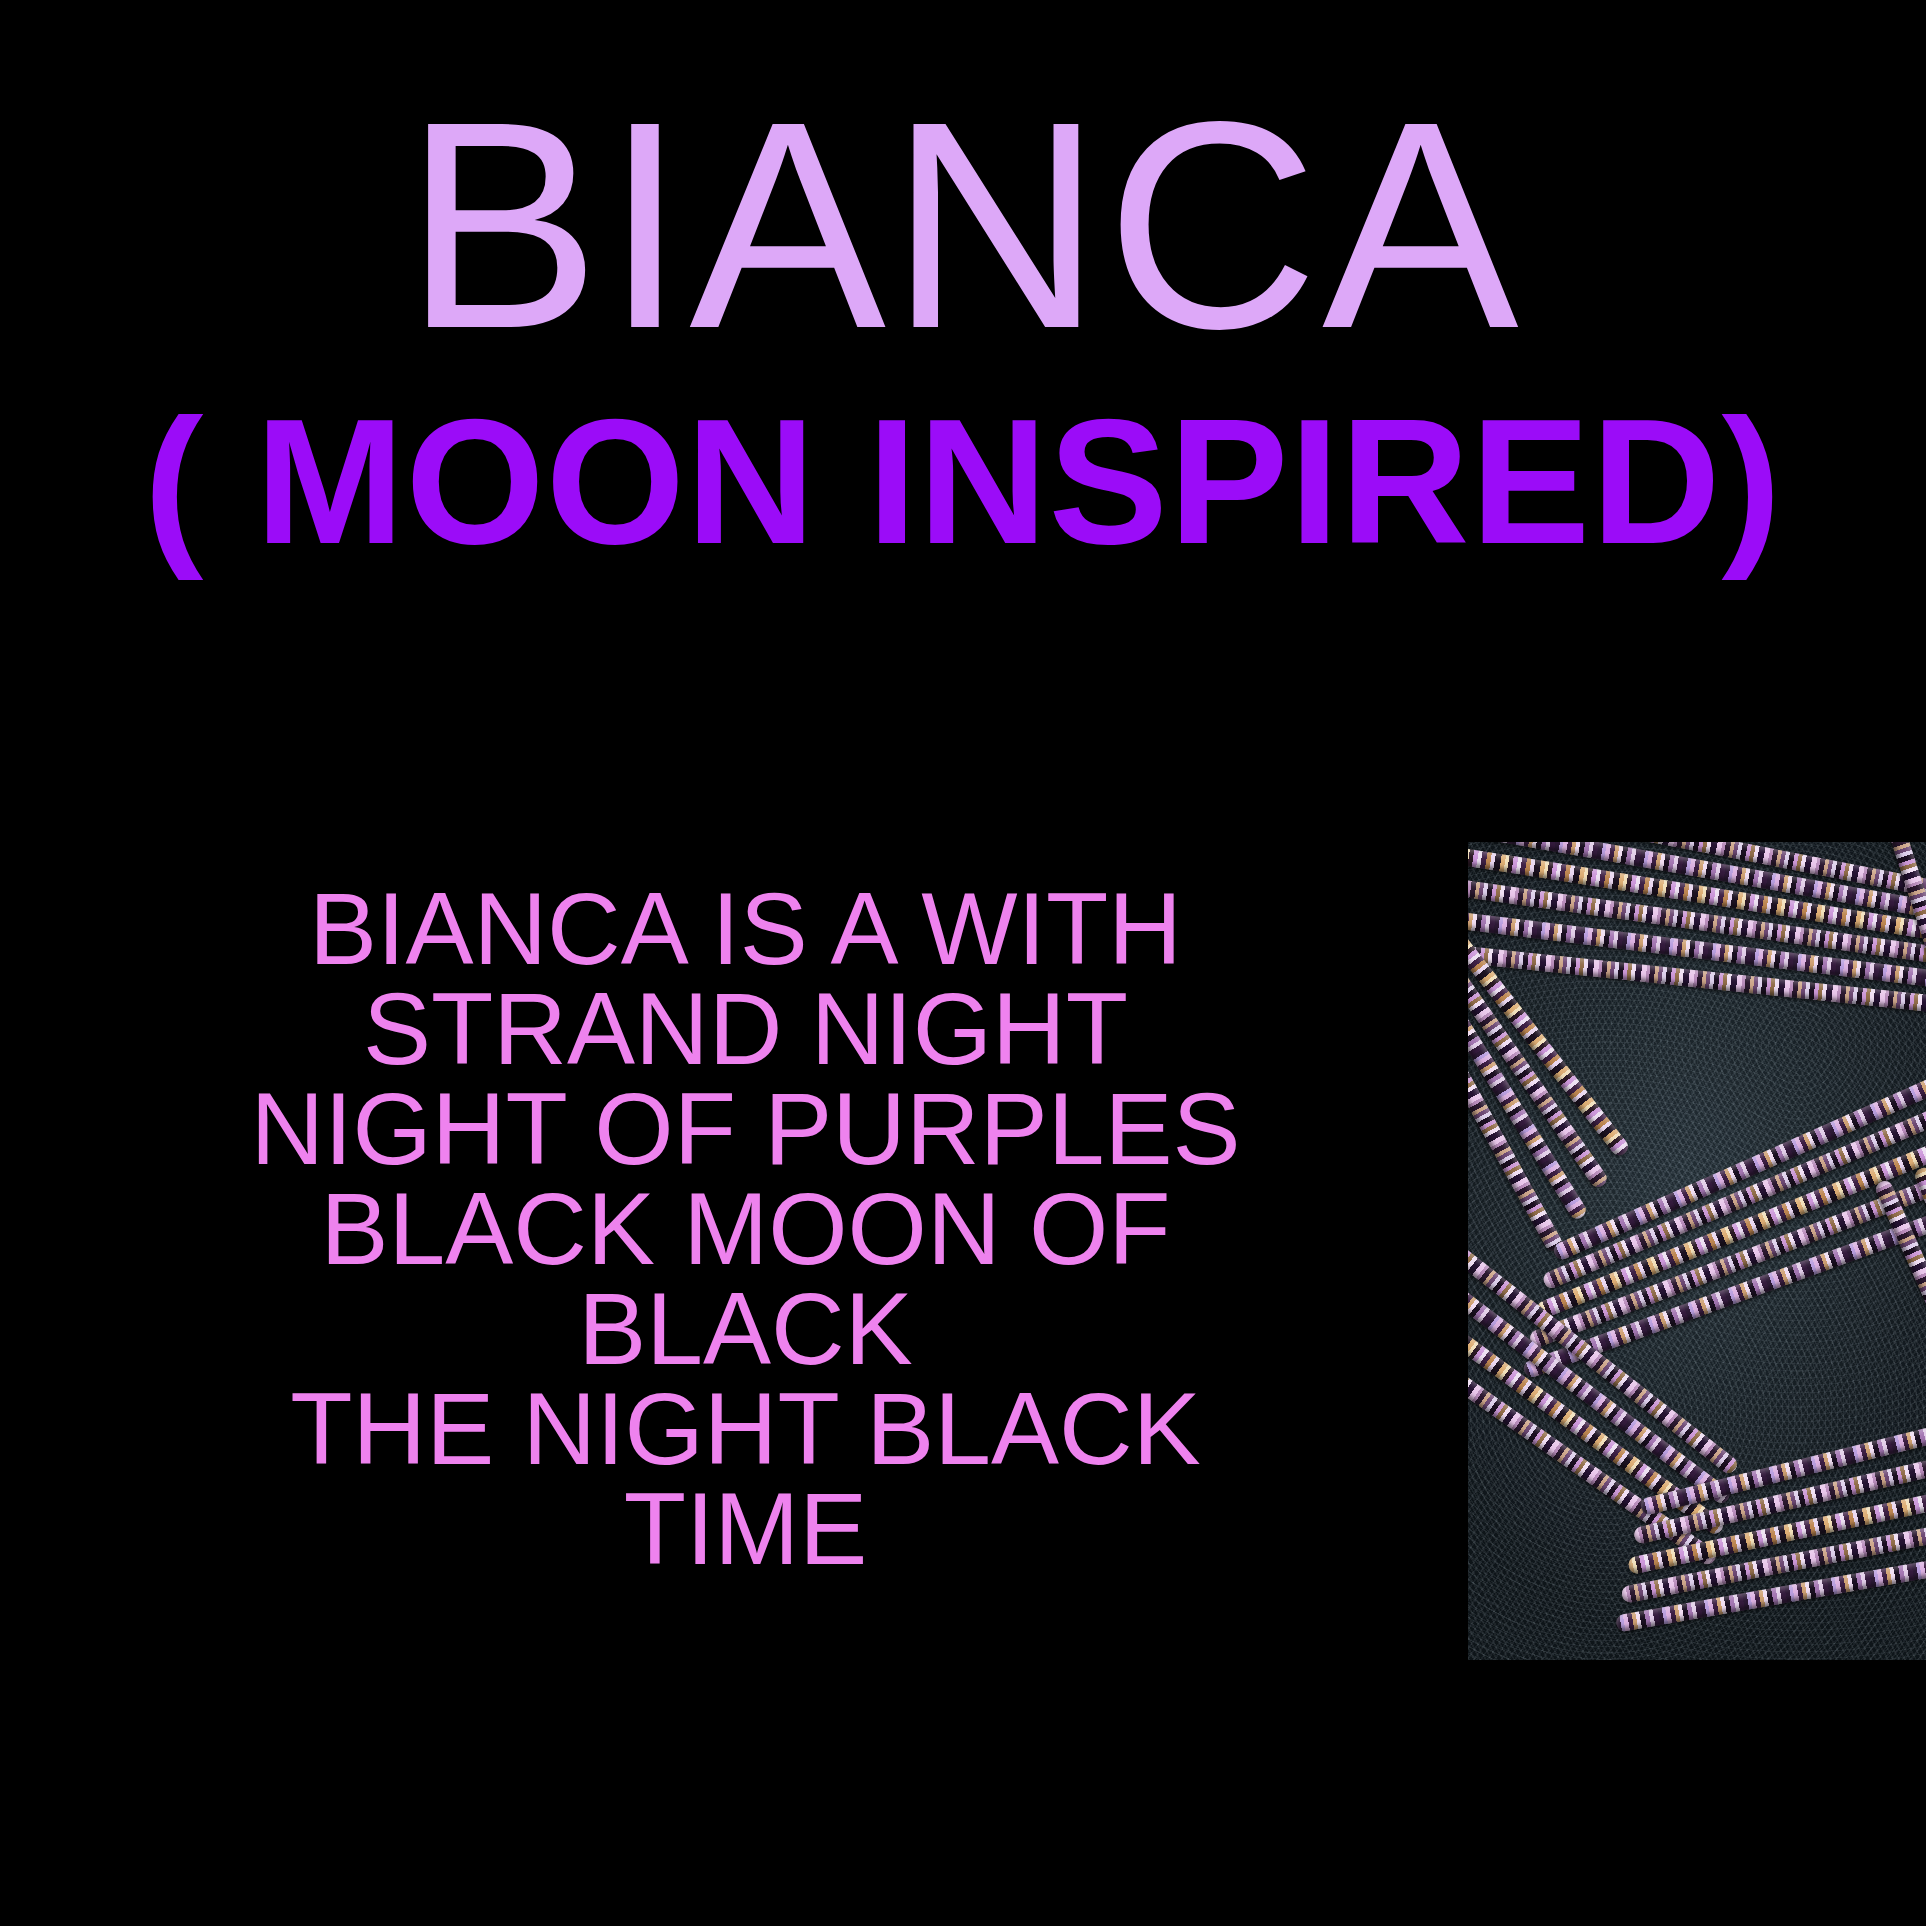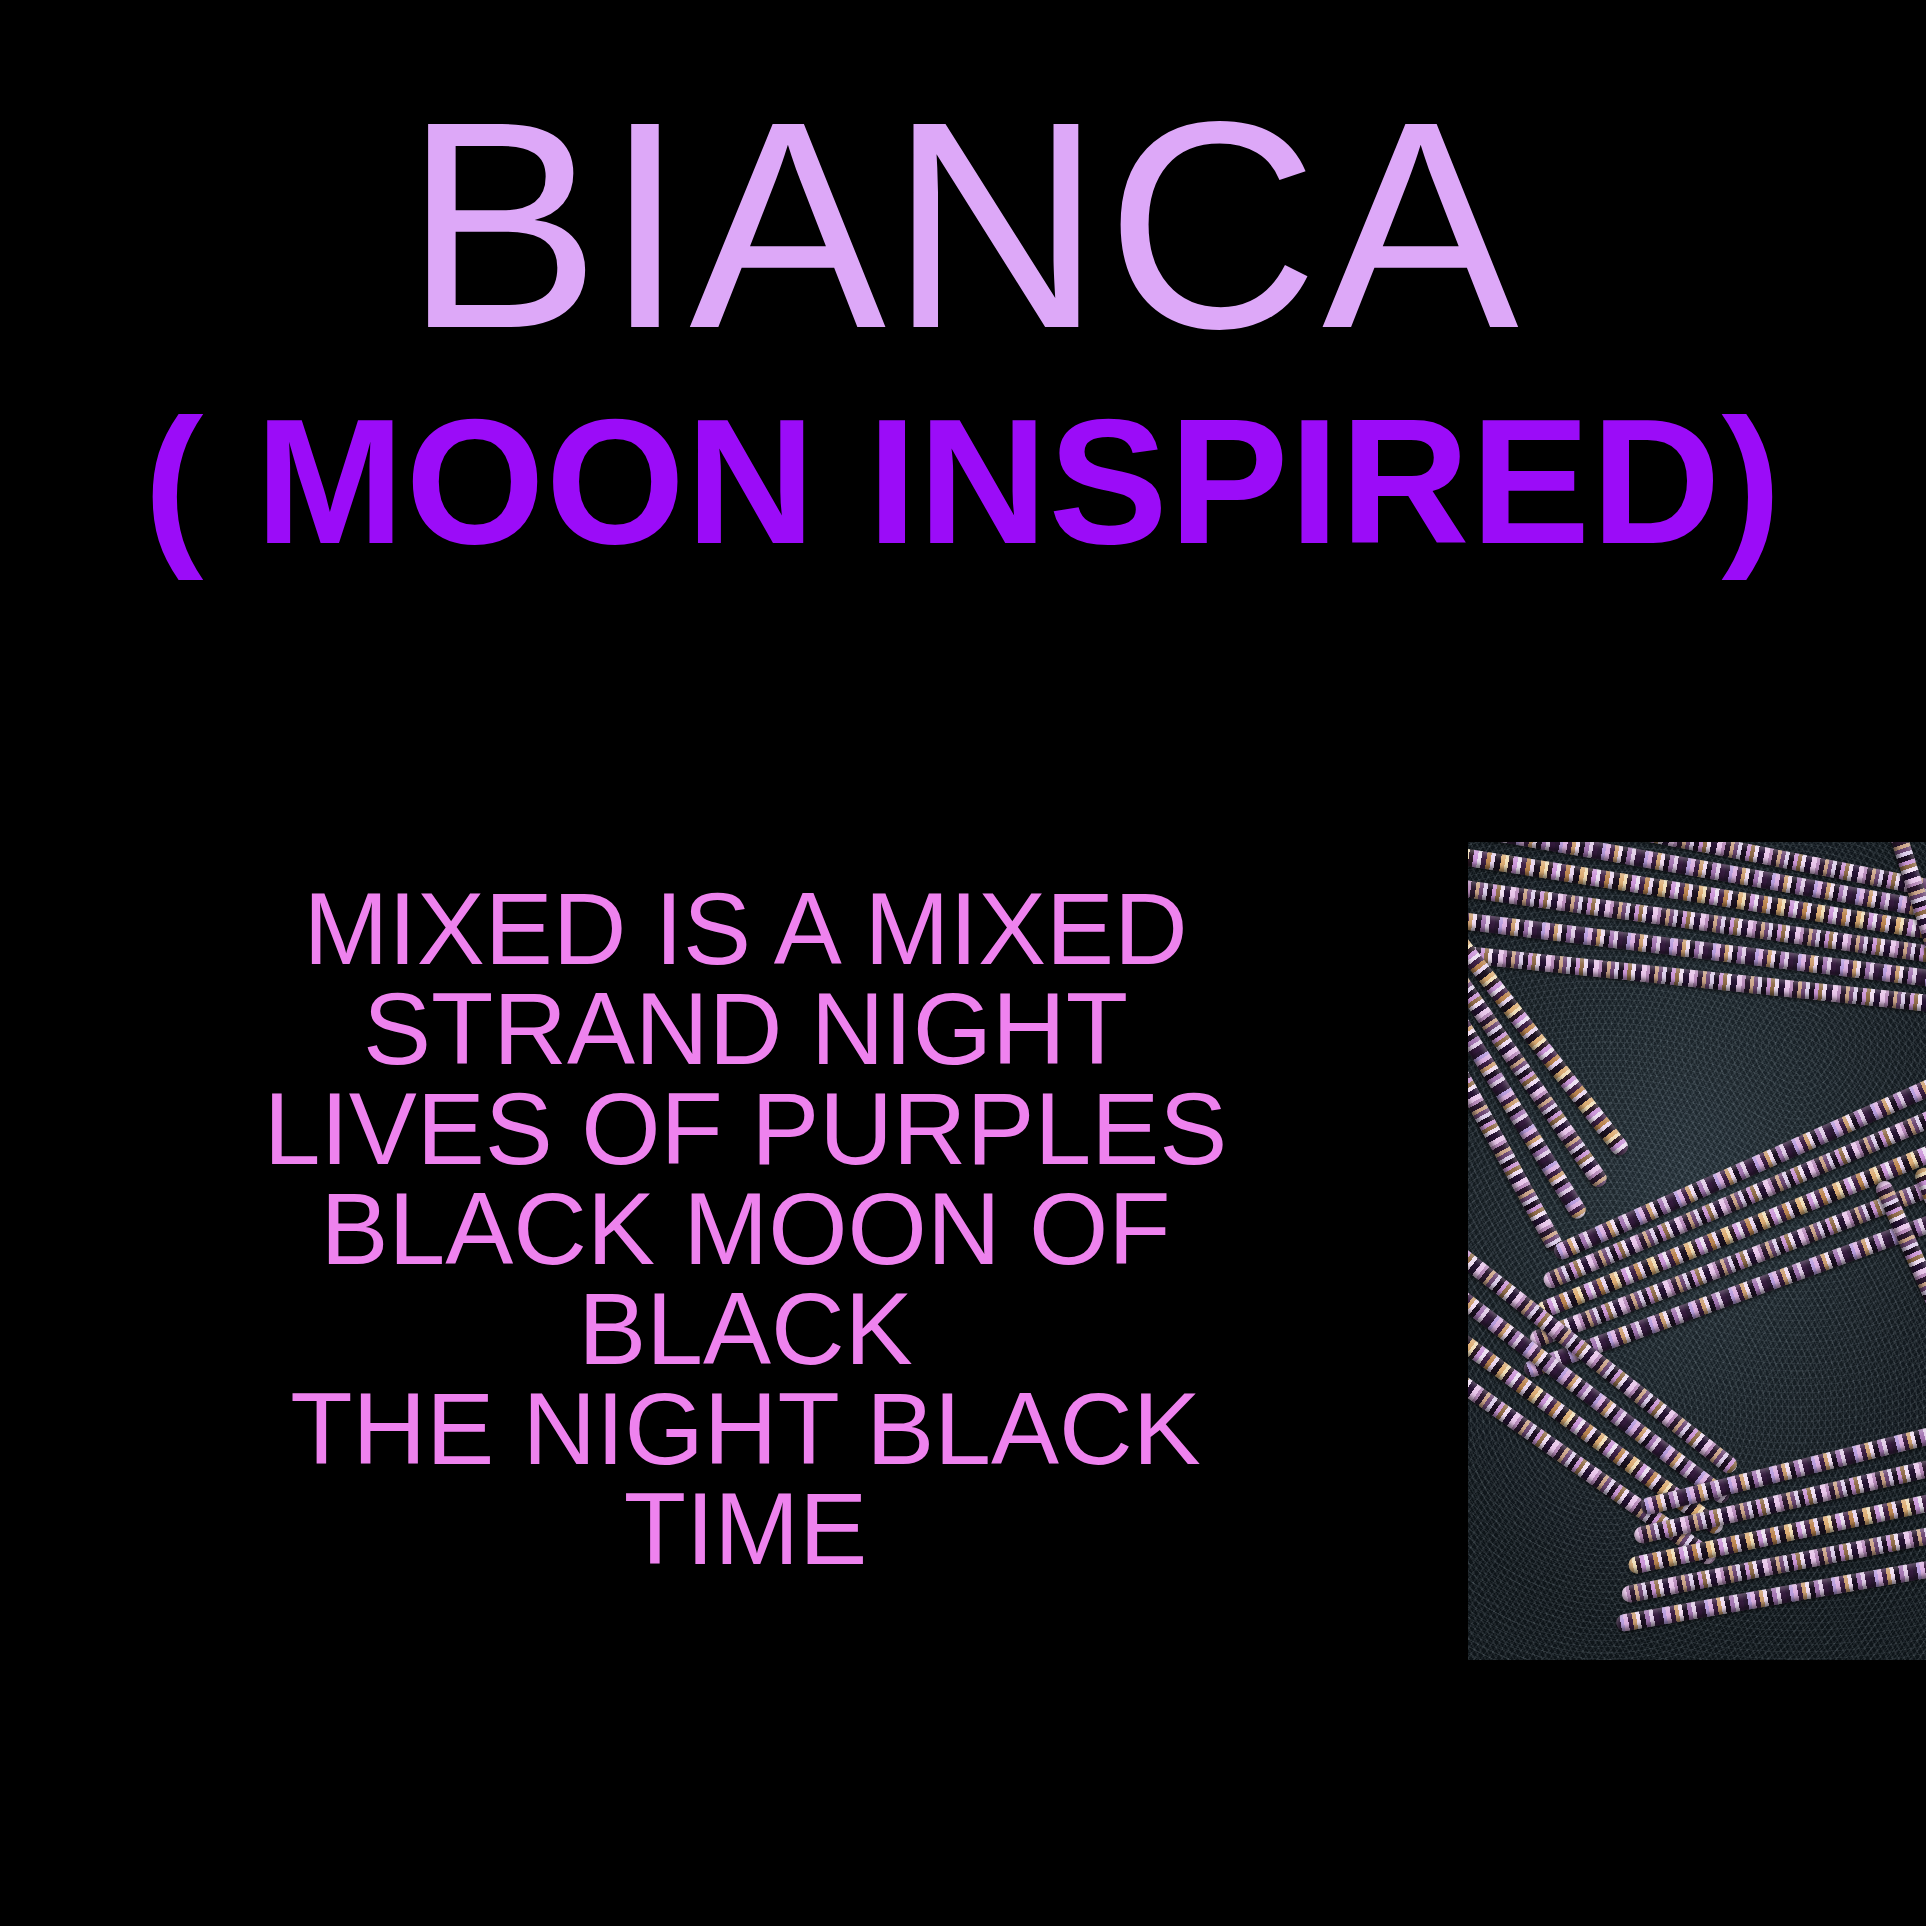--- a/index.html
+++ b/index.html
@@ -158,23 +158,23 @@
 <body>
 
 <div id="page" data-name="listing-image-canvas">
 
   <div id="title-block" data-name="title-block">
     <span id="product-title" data-name="page-title">BIANCA</span>
     <span id="product-subtitle" data-name="page-subtitle">( MOON INSPIRED)</span>
   </div>
 
   <div id="description-block" data-name="product-description">
-    <span class="desc-line" data-name="description-line-1">MIXED IS A MIXED</span>
+    <span class="desc-line" data-name="description-line-1">BIANCA IS A WITH</span>
     <span class="desc-line" data-name="description-line-2">STRAND NIGHT</span>
-    <span class="desc-line" data-name="description-line-3">LIVES OF PURPLES</span>
+    <span class="desc-line" data-name="description-line-3">NIGHT OF PURPLES</span>
     <span class="desc-line" data-name="description-line-4">BLACK MOON OF</span>
     <span class="desc-line" data-name="description-line-5">BLACK</span>
     <span class="desc-line" data-name="description-line-7">THE NIGHT BLACK</span>
     <span class="desc-line" data-name="description-line-8">TIME</span>
   </div>
 
   <div id="product-photo" data-name="product-photo">
     <div class="lace-bg" data-name="lace-fabric-background"></div>
 
     <div class="strand" data-name="bead-strand" style="left:-39px;  top:-5.6px;  width:556px; transform:rotate(11deg);"></div>

